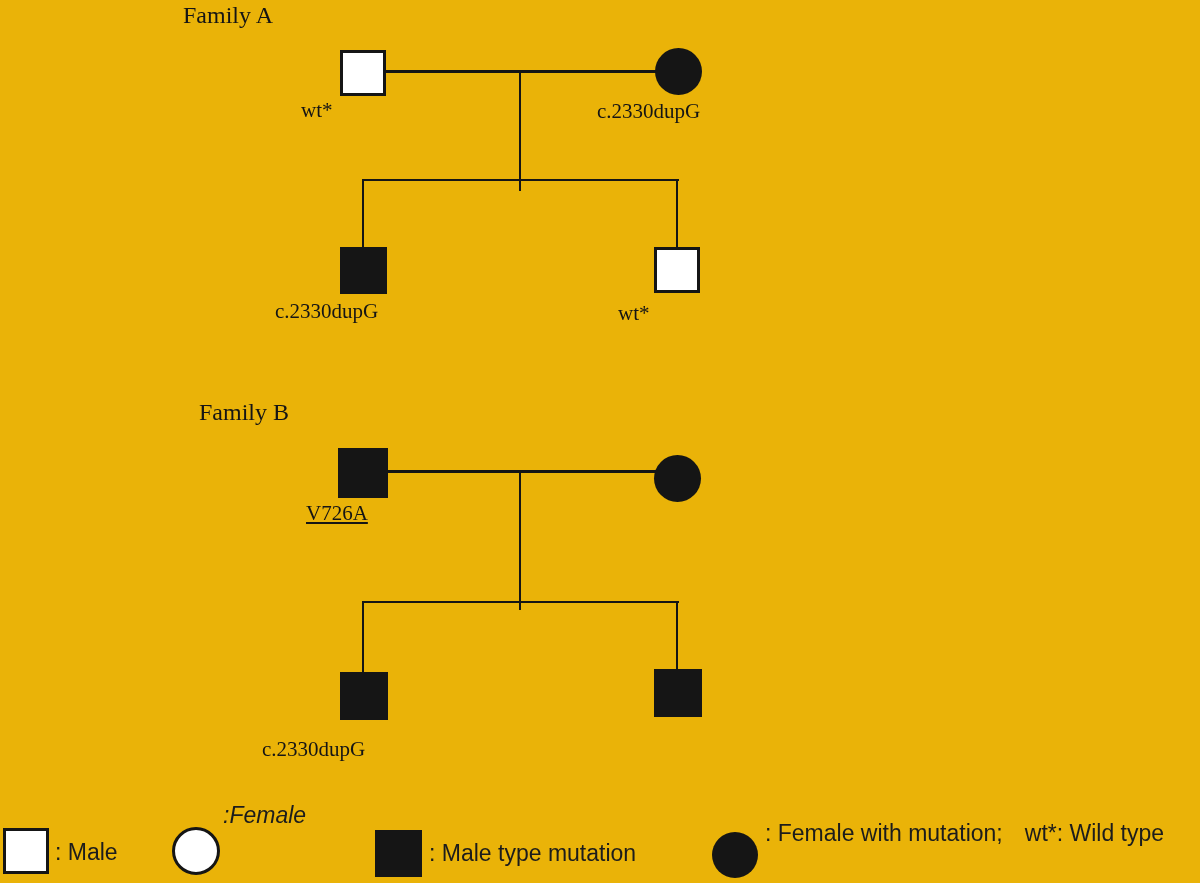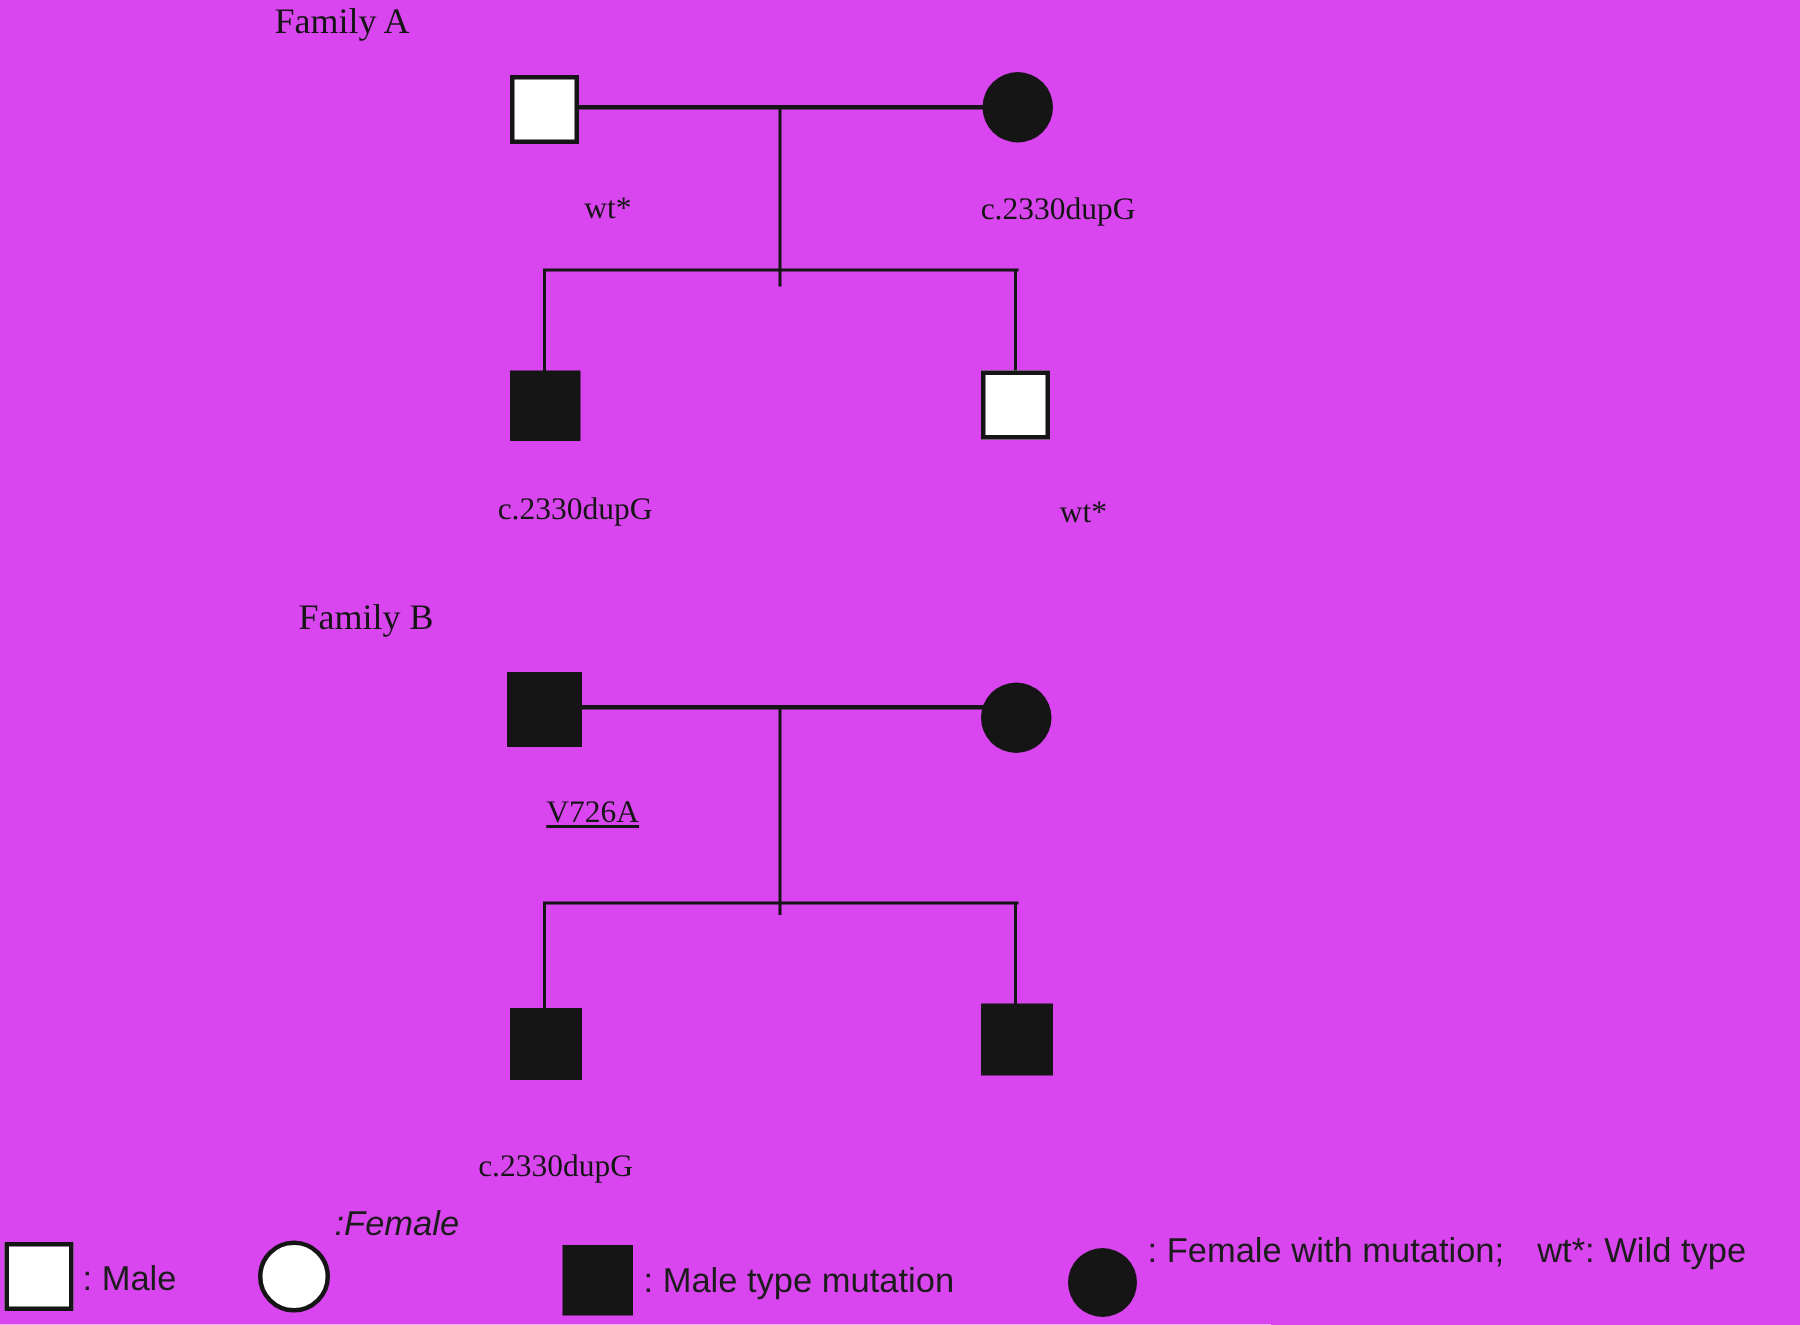--- a/index.html
+++ b/index.html
@@ -4,21 +4,21 @@
 <style>
   html, body {
     margin: 0;
     padding: 0;
     background: #ffffff;
   }
   #canvas {
     position: relative;
     width: 1200px;
     height: 883px;
-    background: #d946ef;
+    background: #eab308;
     overflow: hidden;
     font-family: "Liberation Serif", serif;
     color: #151515;
   }
   .family-title {
     position: absolute;
     font-family: "Liberation Serif", serif;
     font-size: 24px;
     color: #151515;
     white-space: nowrap;
@@ -34,23 +34,22 @@
   .shape.circle.filled{ background: #151515; border-radius: 50%; }
   .pline {
     position: absolute;
     background: #151515;
   }
   .plabel {
     position: absolute;
     font-family: "Liberation Serif", serif;
     font-size: 21px;
     color: #151515;
-    text-align: right;
+    text-align: left;
     white-space: nowrap;
-    margin-top: 28px;
   }
   .legend-label {
     position: absolute;
     font-family: "Liberation Sans", sans-serif;
     font-size: 23px;
     color: #1c1c1c;
     white-space: nowrap;
   }
   .legend-note {
     margin-left: 22px;

